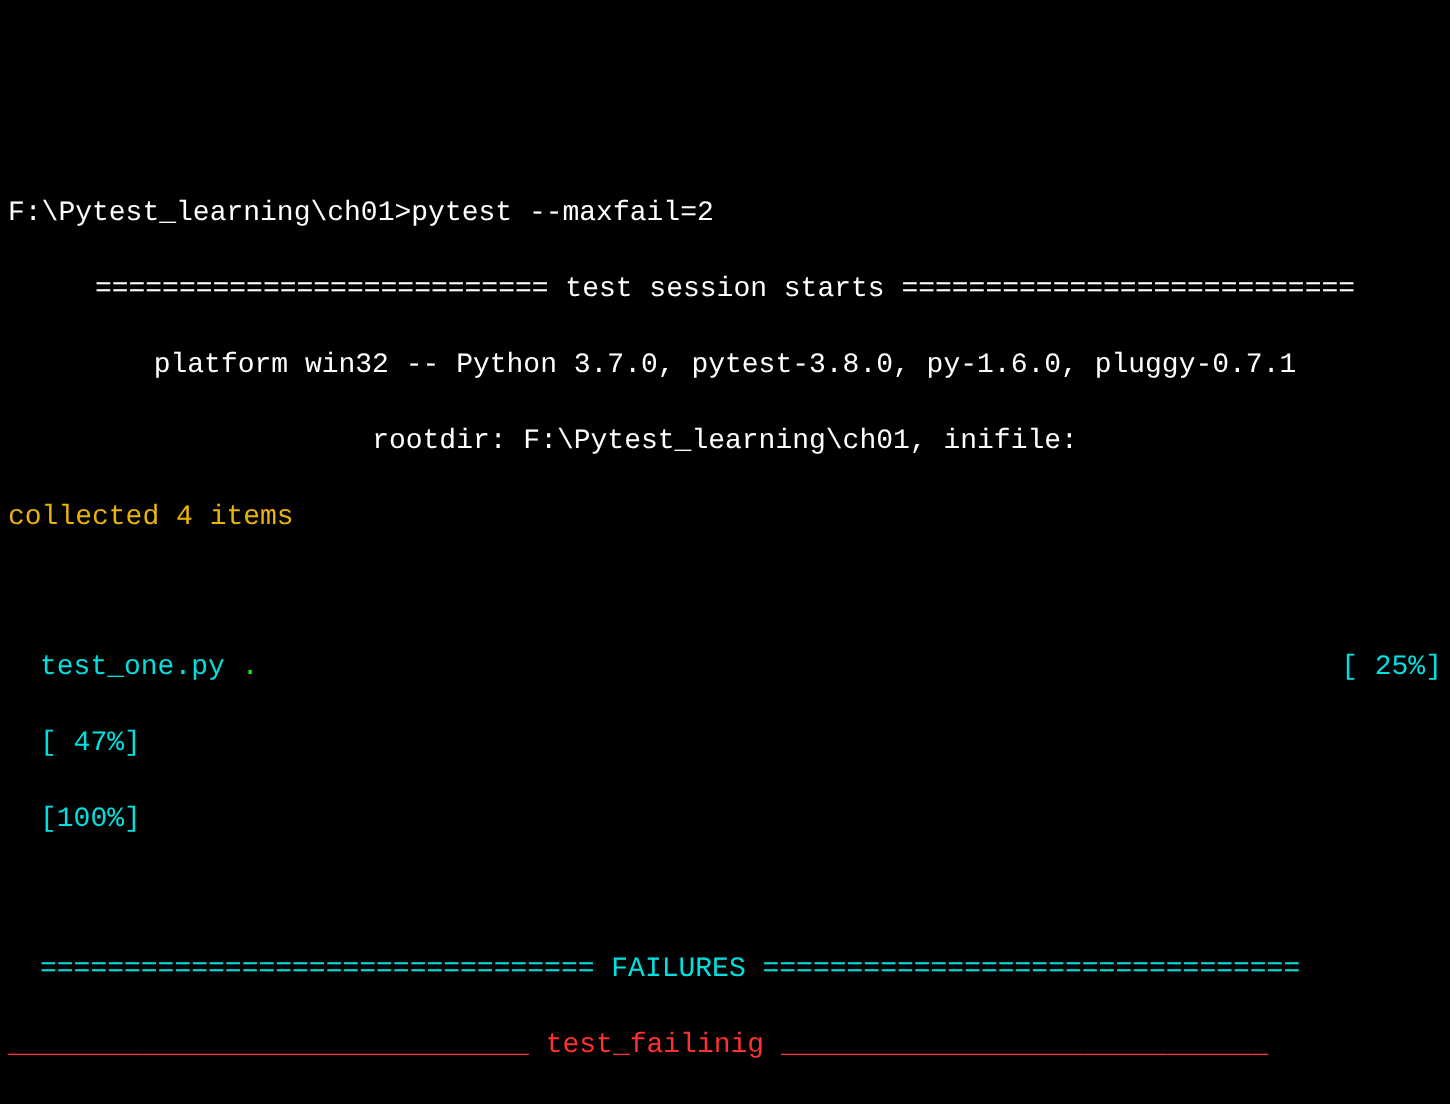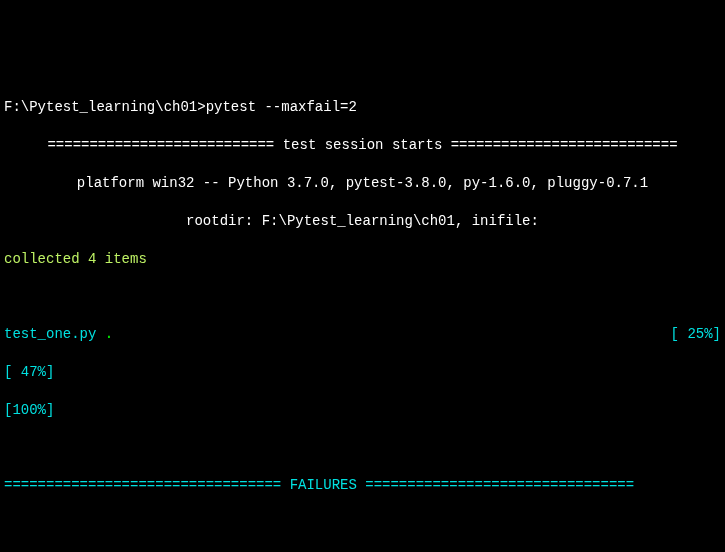--- a/index.html
+++ b/index.html
@@ -9,23 +9,23 @@
     color: #ffffff;
     font-family: "Consolas", "Courier New", monospace;
     font-size: 14px;
     line-height: 1.35;
     width: 725px;
     height: 552px;
     box-sizing: border-box;
     white-space: pre;
     overflow: hidden;
   }
-  .cyan { color: #00e0e0; }
+  .cyan { color: #00e0e0; margin-left: 16px; }
   .red  { color: #ff3030; }
-  .yellow { color: #bef264; }
+  .yellow { color: #eab308; }
   .green { color: #00ff00; }
   .white { color: #ffffff; text-align: center; }
   .row { display: block; }
   .result-row { display: flex; justify-content: space-between; }
 </style>
 </head>
 <body>
 
 
 
@@ -34,20 +34,21 @@
 <span class="row white">=========================== test session starts ===========================</span>
 <span class="row white">platform win32 -- Python 3.7.0, pytest-3.8.0, py-1.6.0, pluggy-0.7.1</span>
 <span class="row white">rootdir: F:\Pytest_learning\ch01, inifile:</span>
 <span class="row yellow">collected 4 items</span>
 <span class="row"> </span>
 <span class="result-row"><span><span class="cyan">test_one.py</span><span class="green"> .</span></span><span class="cyan">[ 25%]</span></span>
 <span class="result-row"><span class="cyan">[ 47%]</span></span>
 <span class="result-row"><span class="cyan">[100%]</span></span>
 <span class="row"> </span>
 <span class="row cyan">================================= FAILURES ================================</span>
+<span class="row red">_______________________________ test_failinig _____________________________</span>
 <span class="row"> </span>
 
 
 
 
 
 
 
 
 

